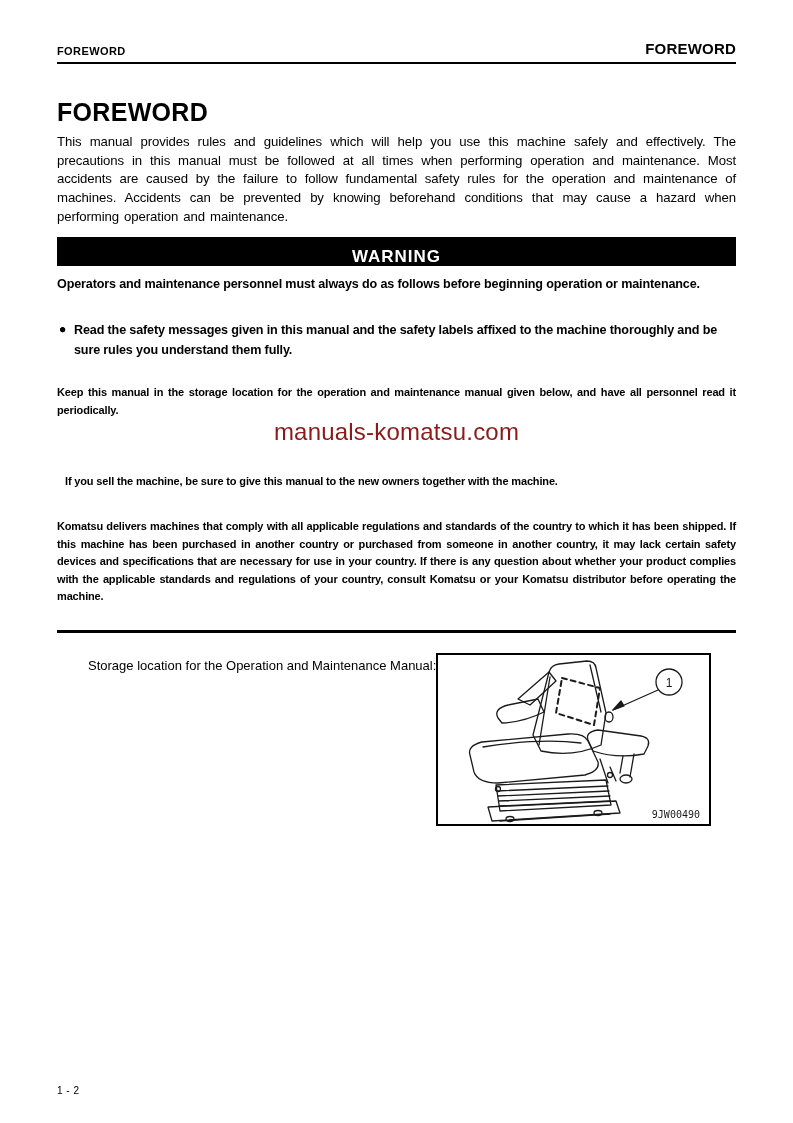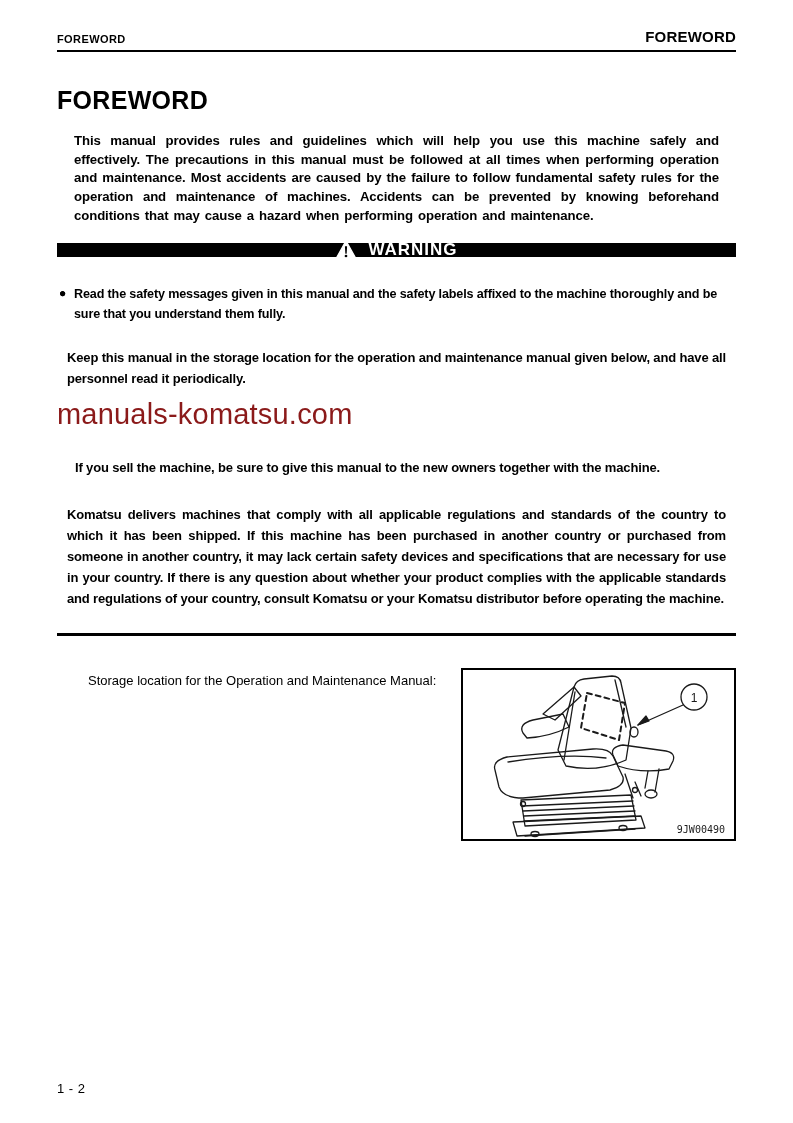--- a/index.html
+++ b/index.html
@@ -8,50 +8,50 @@
     width:793px; height:1123px;
     margin:0 auto;
     background:#ffffff;
     color:#000;
     font-family:"Liberation Sans", sans-serif;
     overflow:hidden;
     box-sizing:border-box;
   }
   .content {
     position:absolute;
-    left:57px; right:57px; top:28px;
+    left:57px; right:57px; top:40px;
   }
   
   .running-head {
     display:flex; justify-content:space-between; align-items:flex-end;
     border-bottom:2px solid #000;
     padding-bottom:5px;
   }
   .rh-left  { font-size:11px; font-weight:bold; letter-spacing:.4px; }
   .rh-right { font-size:15px; font-weight:bold; letter-spacing:.2px; }
 
   .doc-title {
     margin:34px 0 6px 0;
     font-size:25px; font-weight:bold; letter-spacing:.3px;
   }
   .intro {
-    margin:17px;
+    margin:0;
     font-size:13.2px; line-height:1.42;
     text-align:justify;
     letter-spacing:-.1px;
     word-spacing:1.5px;
-    font-weight:bold;
   }
 
   .warning-banner {
     margin-top:10px;
-    height:14px;
+    height:29px;
     background:#000;
     display:flex; align-items:center; justify-content:center;
     gap:11px;
+    flex-direction:column;
   }
   .warning-banner .w-label {
     color:#fff; font-size:17px; font-weight:bold; letter-spacing:1px;
   }
   .warning-icon { width:22px; height:20px; display:block; }
 
   .lead {
     margin:9px 0 0 0;
     font-size:12.6px; font-weight:bold; line-height:1.45;
     letter-spacing:-.15px;
@@ -64,66 +64,66 @@
     font-size:12.6px; font-weight:bold; line-height:1.6;
     letter-spacing:-.15px;
     margin-bottom:21px;
   }
   .bullets li .dot {
     position:absolute; left:2px; top:0;
     font-size:12px;
   }
 
   .bpara {
-    font-size:13px; font-weight:bold; line-height:1.6;
+    font-size:11px; font-weight:bold; line-height:1.6;
     letter-spacing:-.15px;
-    margin:10px;
+    margin:0;
     text-align:justify;
   }
   .mt-keep   { margin-top:24px; }
   .mt-lost   { margin-top:1px; }
   .mt-sell   { margin-top:29px;padding-left:8px; }
   .mt-komatsu{ margin-top:27px; }
 
   .watermark {
     margin:1px 0 0 0;
-    font-size:29px;
+    text-align:center;
+    font-size:24px;
     font-weight:normal;
     line-height:1.0;
     letter-spacing:.2px;
   }
 
   .divider {
     margin-top:24px;
     height:3px;
     background:#000;
   }
 
   .storage-row {
-    margin-top:32px;
+    margin-top:20px;
     display:flex;
-    justify-content:space-between;
     align-items:flex-start;
   }
   .storage-text { padding-left:31px; padding-top:4px; }
   .storage-line1 { font-size:13px; line-height:1.4; }
   .storage-line2 { font-size:13px; line-height:1.4; margin-top:5px; padding-left:23px; }
 
   .figure-box {
     width:271px; height:169px;
     border:2px solid #000;
     background:#fff;
     flex:none;
   }
   .figure-box svg { display:block; width:100%; height:100%; }
 
   .page-number {
     position:absolute;
     left:57px; bottom:27px;
-    font-size:13px;
+    font-size:10px;
     letter-spacing:.5px;
     margin-top:44px;
   }
 </style>
 </head>
 <body>
 
 <div class="page">
   <div class="content">
 
@@ -138,28 +138,29 @@
 
     <div class="warning-banner">
       <svg class="warning-icon" viewBox="0 0 24 22" aria-hidden="true">
         <path d="M12 0.8 L23.2 21 H0.8 Z" fill="#ffffff" stroke="#ffffff" stroke-width="1.4" stroke-linejoin="round"></path>
         <path d="M10.8 7 h2.4 l-0.5 8 h-1.4 Z" fill="#000000"></path>
         <circle cx="12" cy="17.6" r="1.5" fill="#000000"></circle>
       </svg>
       <span class="w-label">WARNING</span>
     </div>
 
+    <p class="lead">Operators and maintenance personnel must always do as follows before beginning operation or maintenance.</p>
 
     <ul class="bullets">
       <li>
         <span class="dot">●</span>
       </li>
       <li>
         <span class="dot">●</span>
-        <span>Read the safety messages given in this manual and the safety labels affixed to the machine thoroughly and be sure that you understand them fully.</span>
+        <span>Read the safety messages given in this manual and the safety labels affixed to the machine thoroughly and be sure rules you understand them fully.</span>
       </li>
     </ul>
 
     <p class="bpara mt-keep">Keep this manual in the storage location for the operation and maintenance manual given below, and have all personnel read it periodically.</p>
 
     <div class="watermark" style="color: rgb(139, 26, 26);">manuals-komatsu.com</div>
 
     <p class="bpara mt-sell">If you sell the machine, be sure to give this manual to the new owners together with the machine.</p>
     <p class="bpara mt-komatsu">Komatsu delivers machines that comply with all applicable regulations and standards of the country to which it has been shipped. If this machine has been purchased in another country or purchased from someone in another country, it may lack certain safety devices and specifications that are necessary for use in your country. If there is any question about whether your product complies with the applicable standards and regulations of your country, consult Komatsu or your Komatsu distributor before operating the machine.</p>
 

